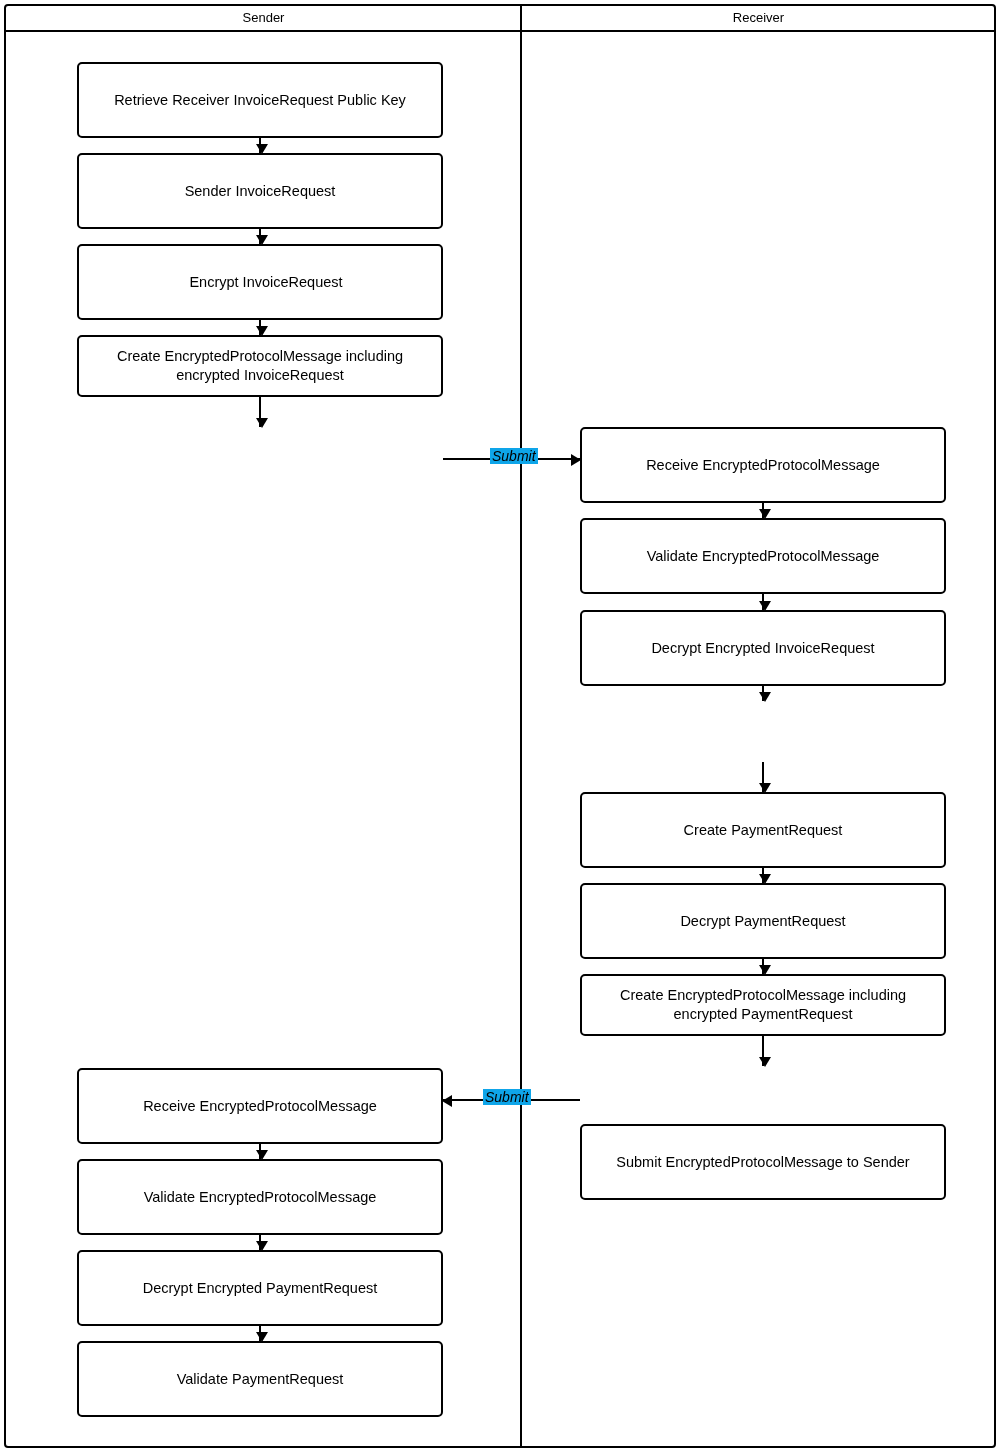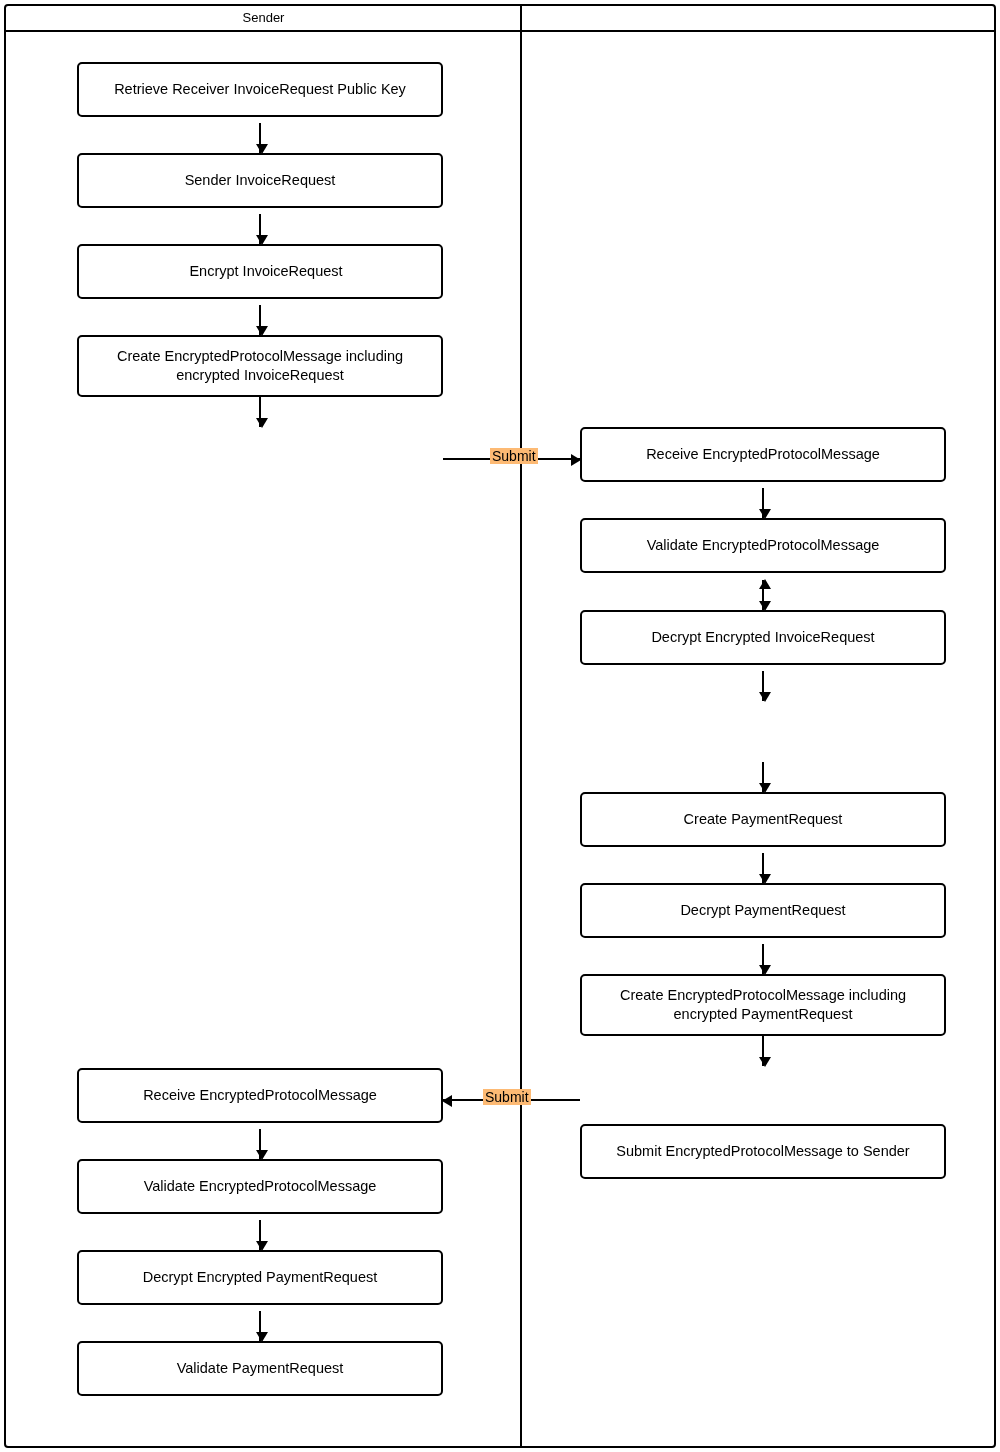--- a/index.html
+++ b/index.html
@@ -64,21 +64,21 @@
     justify-content:center;
     text-align:center;
     font-size:14.5px;
     line-height:19px;
     color:#000000;
     padding:2px 8px;
     z-index:3;
   }
   .node.sender{   left:77px;  width:366px; }
   .node.receiver{ left:580px; width:366px; }
-  .node.h1{ height:55px; }
+  .node.h1{ height:76px; }
   .node.h2{ height:62px; }
 
   
   .vconn{
     position:absolute;
     width:0;
     border-left:2px solid #000000;
     z-index:2;
   }
   .vconn .head-down,
@@ -107,35 +107,37 @@
     border-bottom:6px solid transparent;
   }
   .hconn .head-right{ right:-1px; border-left:10px solid #000000; }
   .hconn .head-left{  left:-1px;  border-right:10px solid #000000; }
 
   .edge-label{
     position:absolute;
     font-size:14px;
     line-height:16px;
     color:#000000;
-    background:#fdba74;
+    background:#0ea5e9;
     padding:0 2px;
     white-space:nowrap;
     z-index:4;
+    font-style:italic;
   }
 </style>
 </head>
 <body>
 
 <div id="canvas">
 
   <div class="frame"></div>
 
   <div id="lane-header-sender" class="lane-header">Sender</div>
 
+  <div id="lane-header-receiver" class="lane-header">Receiver</div>
 
   <div class="lane-header-rule"></div>
   <div class="lane-divider"></div>
 
   <div class="node sender h1" style="top:62px;">Retrieve Receiver InvoiceRequest Public Key</div>
 
   <div class="vconn" style="left:259px; top:123px; height:30px;">
     <span class="head-down"></span>
   </div>
 

